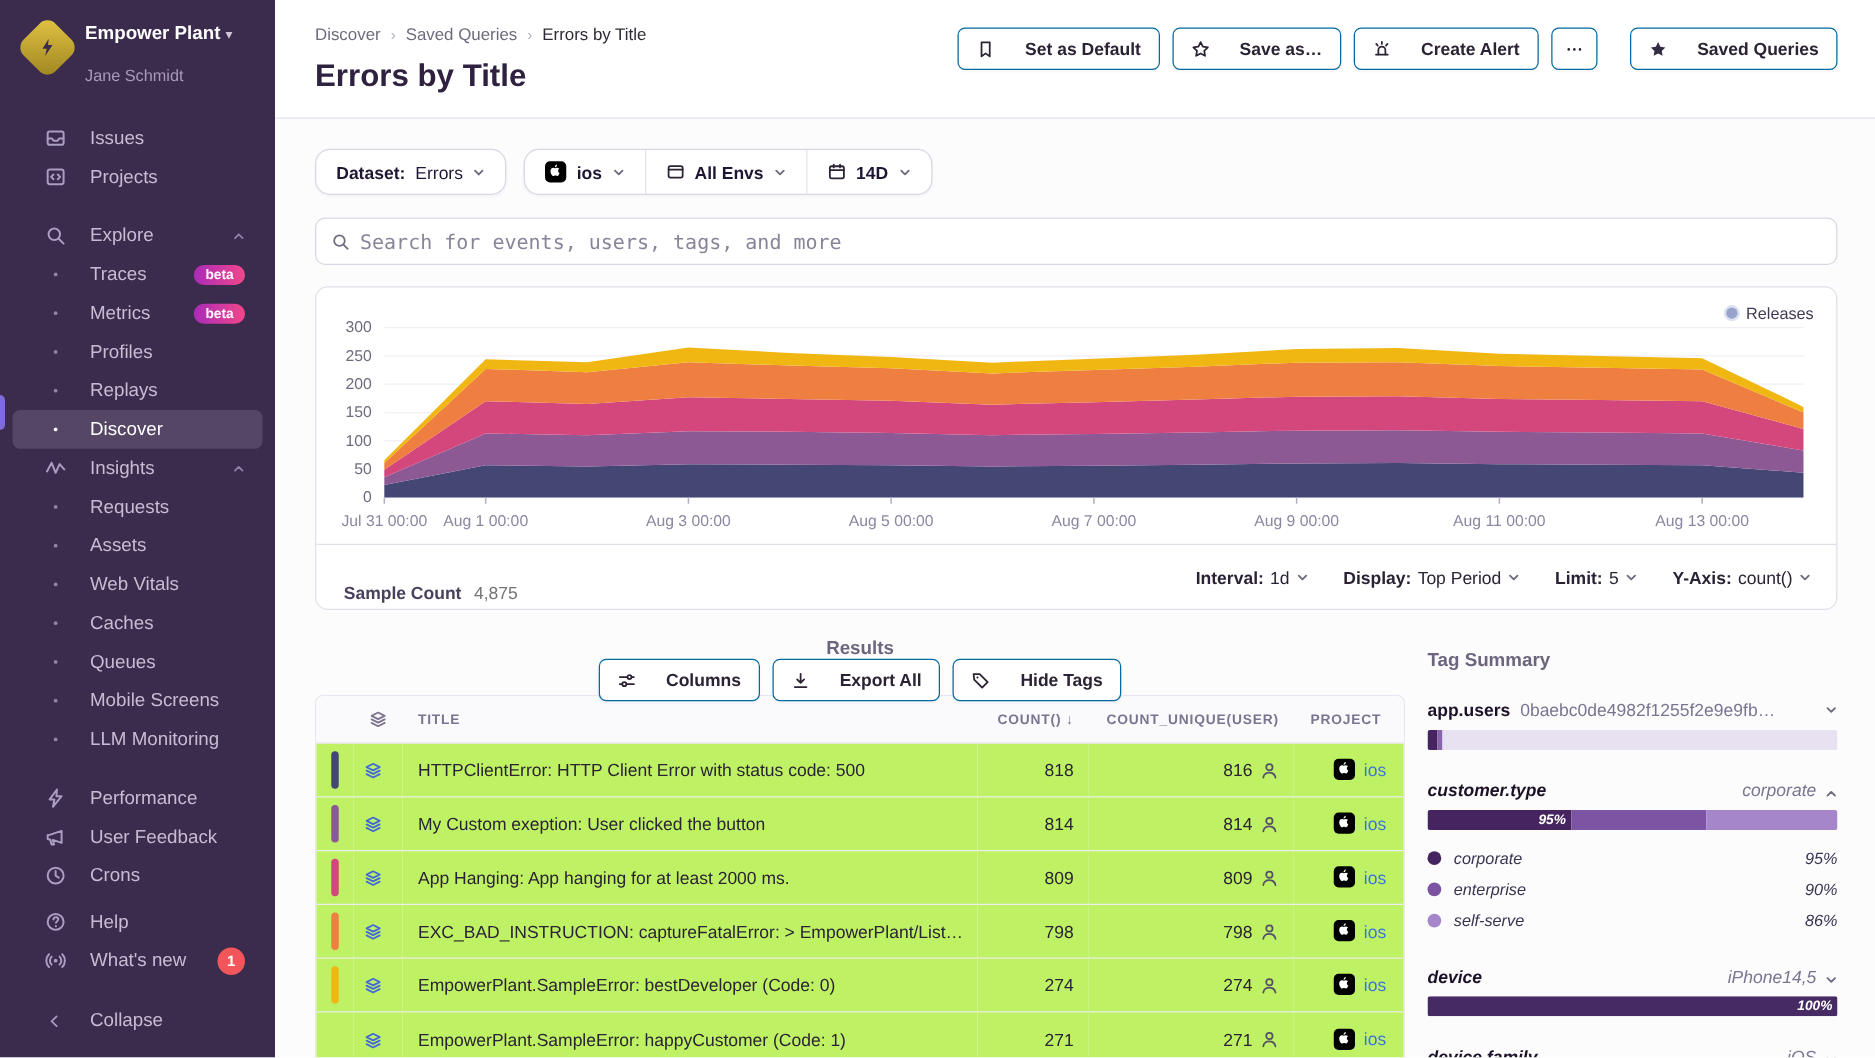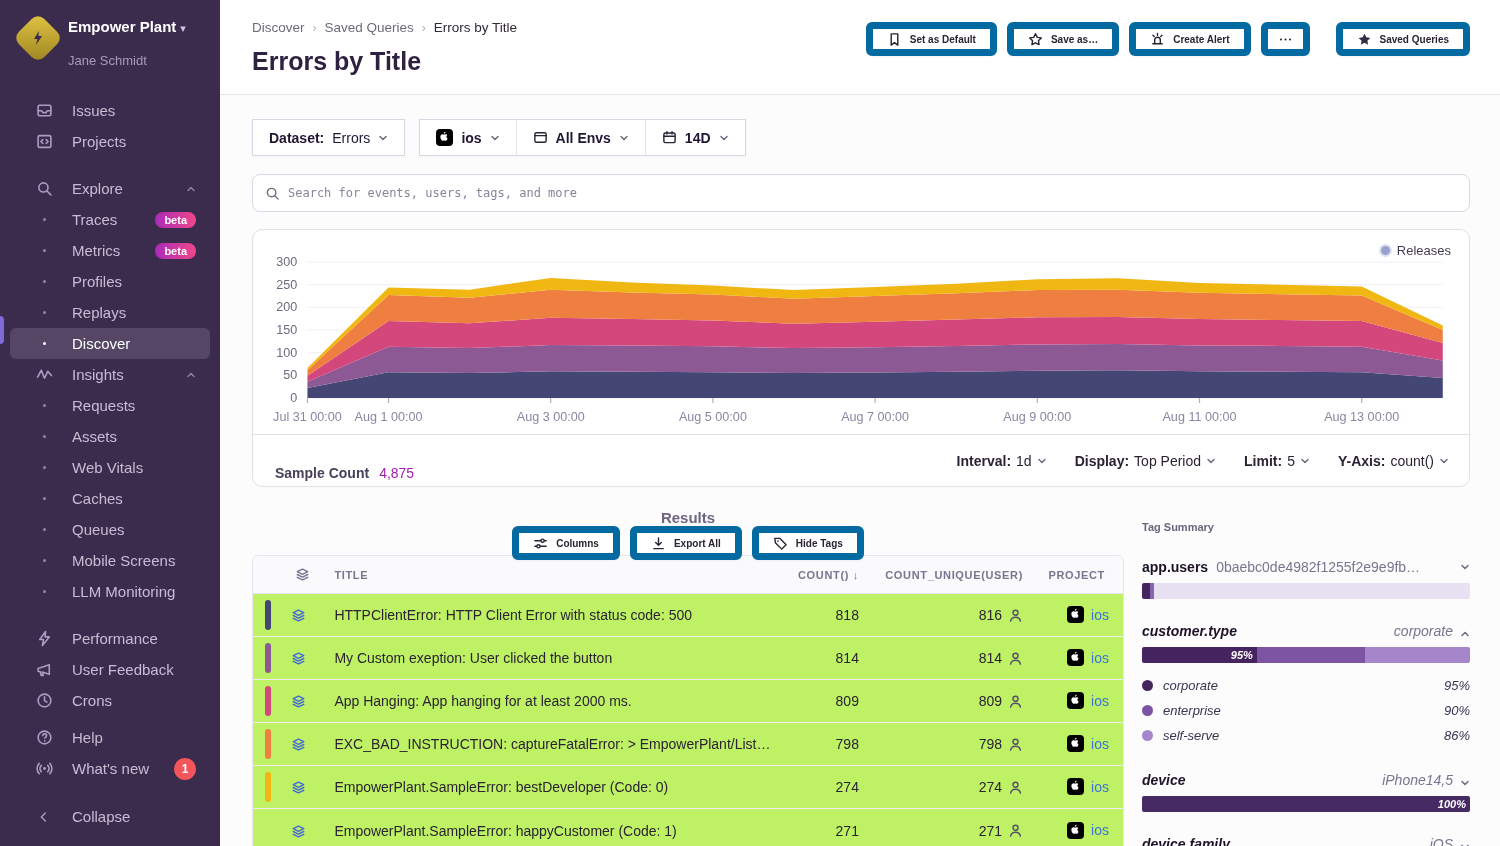--- a/index.html
+++ b/index.html
@@ -41,59 +41,59 @@
   
   .main { flex:1; display:flex; flex-direction:column; background:#fcfcfd; }
   .pagehead { background:#fff; border-bottom:1px solid #e7e1ec; padding:20px 30px 18px 32px;
     display:flex; justify-content:space-between; align-items:flex-start; }
   .crumbs { display:flex; align-items:center; gap:8px; font-size:13.5px; }
   .crumb { color:#6f6a7d; cursor:pointer; }
   .crumb.current { color:#2f2936; }
   .crumb-sep { color:#b5aec4; font-size:12px; }
   .page-title { font-size:25px; font-weight:700; color:#2f2140; margin-top:12px; }
   .actions { display:flex; gap:10px; align-items:center; margin-top:2px; }
-  .btn { display:inline-flex; align-items:center; gap:8px; height:34px; padding:0 14px;
-    background:#fff; border:7px solid #0369a1; border-radius:6px; font-size:10px; font-weight:600;
+  .btn { display:inline-flex; align-items:center; gap:24px; height:34px; padding:0 14px;
+    background:#fff; border:1px solid #0369a1; border-radius:6px; font-size:14px; font-weight:600;
     color:#2b2233; cursor:pointer; box-shadow:0 1px 2px rgba(43,34,51,.04); white-space:nowrap; }
   .btn .ico { display:flex; color:#2b2233; }
   .btn.primary-star .ico { color:#342b45; }
   .actions .spacer { width:6px; }
 
   .content { padding:24px 30px 0 32px; flex:1; overflow:hidden; }
 
   
   .filter-row { display:flex; gap:14px; }
-  .pill { display:flex; align-items:center; background:#fff; border:1px solid #dcd6e4; border-radius:0;
+  .pill { display:flex; align-items:center; background:#fff; border:1px solid #dcd6e4; border-radius:12px;
     height:37px; box-shadow:0 1px 2px rgba(43,34,51,.04); }
   .pill .cell { display:flex; align-items:center; gap:8px; padding:0 16px; font-size:14px; color:#1f1633;
     cursor:pointer; height:100%; }
   .pill .cell + .cell { border-left:1px solid #e7e2ec; }
   .pill .b { font-weight:700; }
   .chev-svg { display:flex; color:#6f6a7d; }
   .appicon { width:17px; height:17px; background:#000; border-radius:4px; display:flex;
     align-items:center; justify-content:center; flex:none; }
 
   .searchbar { margin-top:18px; height:38px; background:#fff; border:1px solid #dcd6e4; border-radius:8px;
     display:flex; align-items:center; padding:0 12px; gap:8px; }
   .searchbar input { border:none; outline:none; flex:1; font-family:"DejaVu Sans Mono",monospace;
-    font-size:12px; color:#0f172a; background:transparent; }
+    font-size:16px; color:#0f172a; background:transparent; }
   .searchbar input::placeholder { color:#8a8499; }
   .searchbar .ico { color:#6f6a7d; display:flex; }
 
   
   .chart-panel { margin-top:17px; background:#fff; border:1px solid #e4dee9; border-radius:10px; position:relative; }
   .legend { position:absolute; top:13px; right:18px; display:flex; align-items:center; gap:7px;
     font-size:13px; color:#433a52; cursor:pointer; }
   .legend .dot { width:9px; height:9px; border-radius:50%; background:#97a3cc; box-shadow:0 0 0 2px #dde2f0; }
   .chart-svg-wrap { padding:2px 0 0 0; }
   .chart-footer { border-top:1px solid #e4dee9; height:52px; display:flex; align-items:center;
     justify-content:space-between; padding:0 20px 0 22px; }
   .sample { display:flex; gap:10px; align-items:baseline; font-size:14px; }
   .sample .lab { font-weight:700; color:#49415c; }
-  .sample .val { color:#a21caf;margin-top:24px; }
+  .sample .val { color:#737373;margin-top:24px; }
   .chart-ctls { display:flex; gap:28px; }
   .ctl { display:flex; align-items:center; gap:5px; font-size:14px; color:#2b2233; cursor:pointer; }
   .ctl .lab { font-weight:700; }
 
   
   .results-wrap { display:flex; gap:18px; margin-top:22px; align-items:flex-start; }
   .results-main { flex:1; min-width:0; }
   .results-head { display:flex; align-items:center; justify-content:space-between; height:36px;flex-direction:column; }
   .results-title { font-size:15px; font-weight:600; color:#6d647e; }
   .results-btns { display:flex; gap:10px; }
@@ -112,21 +112,21 @@
   .stackico { color:#4468d9; display:inline-flex; vertical-align:middle; margin-left:8px; cursor:pointer; }
   th .stackico { color:#7a7490; margin-left:0; }
   td.titlecell { max-width:470px; overflow:hidden; text-overflow:ellipsis; }
   .usercell { display:inline-flex; align-items:center; gap:6px; }
   .usercell .ico { color:#57506b; display:flex; }
   .projcell { display:inline-flex; align-items:center; gap:7px; color:#3c74db; cursor:pointer; }
   .sortarrow { color:#7a7490; }
 
   
   .tags-col { width:328px; min-width:328px; }
-  .tags-title { font-size:11px; font-weight:600; color:#6d647e; height:36px; display:flex; align-items:center; }
+  .tags-title { font-size:15px; font-weight:600; color:#6d647e; height:36px; display:flex; align-items:center; }
   .tagblock { margin-top:14px; }
   .tagblock + .tagblock { margin-top:24px;font-style:italic; }
   .tagrow { display:flex; align-items:center; justify-content:space-between; cursor:pointer; }
   .tagname { font-weight:700; font-size:14px; color:#1d1127; }
   .tagval { display:flex; align-items:flex-end; gap:7px; font-size:14px; color:#7a7490;
     max-width:230px; overflow:hidden; }
   .tagval .v { overflow:hidden; text-overflow:ellipsis; white-space:nowrap; }
   .tagname-inline { display:flex; gap:8px; align-items:baseline; min-width:0; }
   .tagbar { margin-top:8px; height:16px; border-radius:2px; overflow:hidden; display:flex; }
   .tagseg { position:relative; height:100%; }

